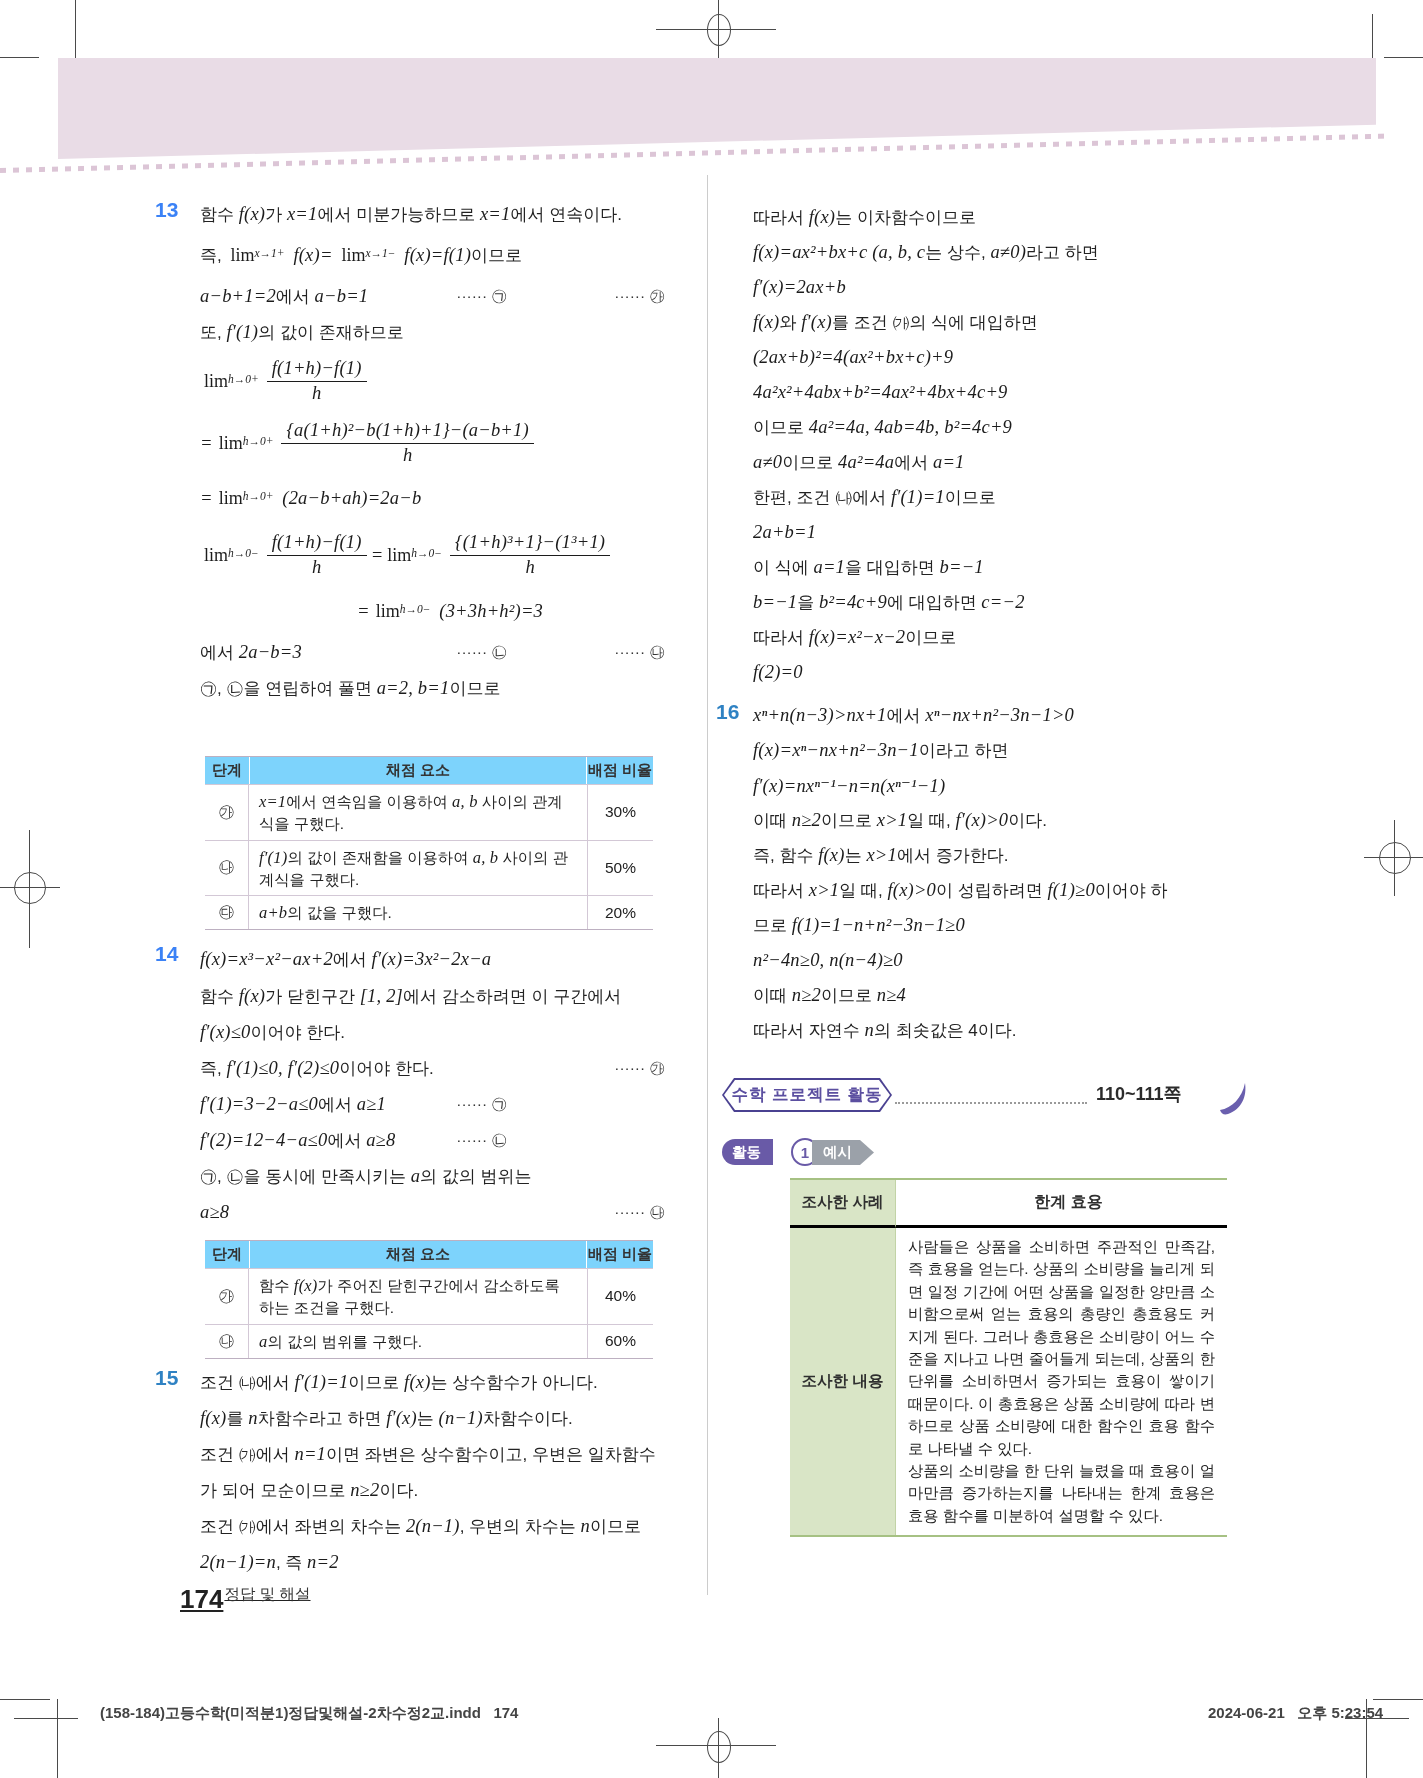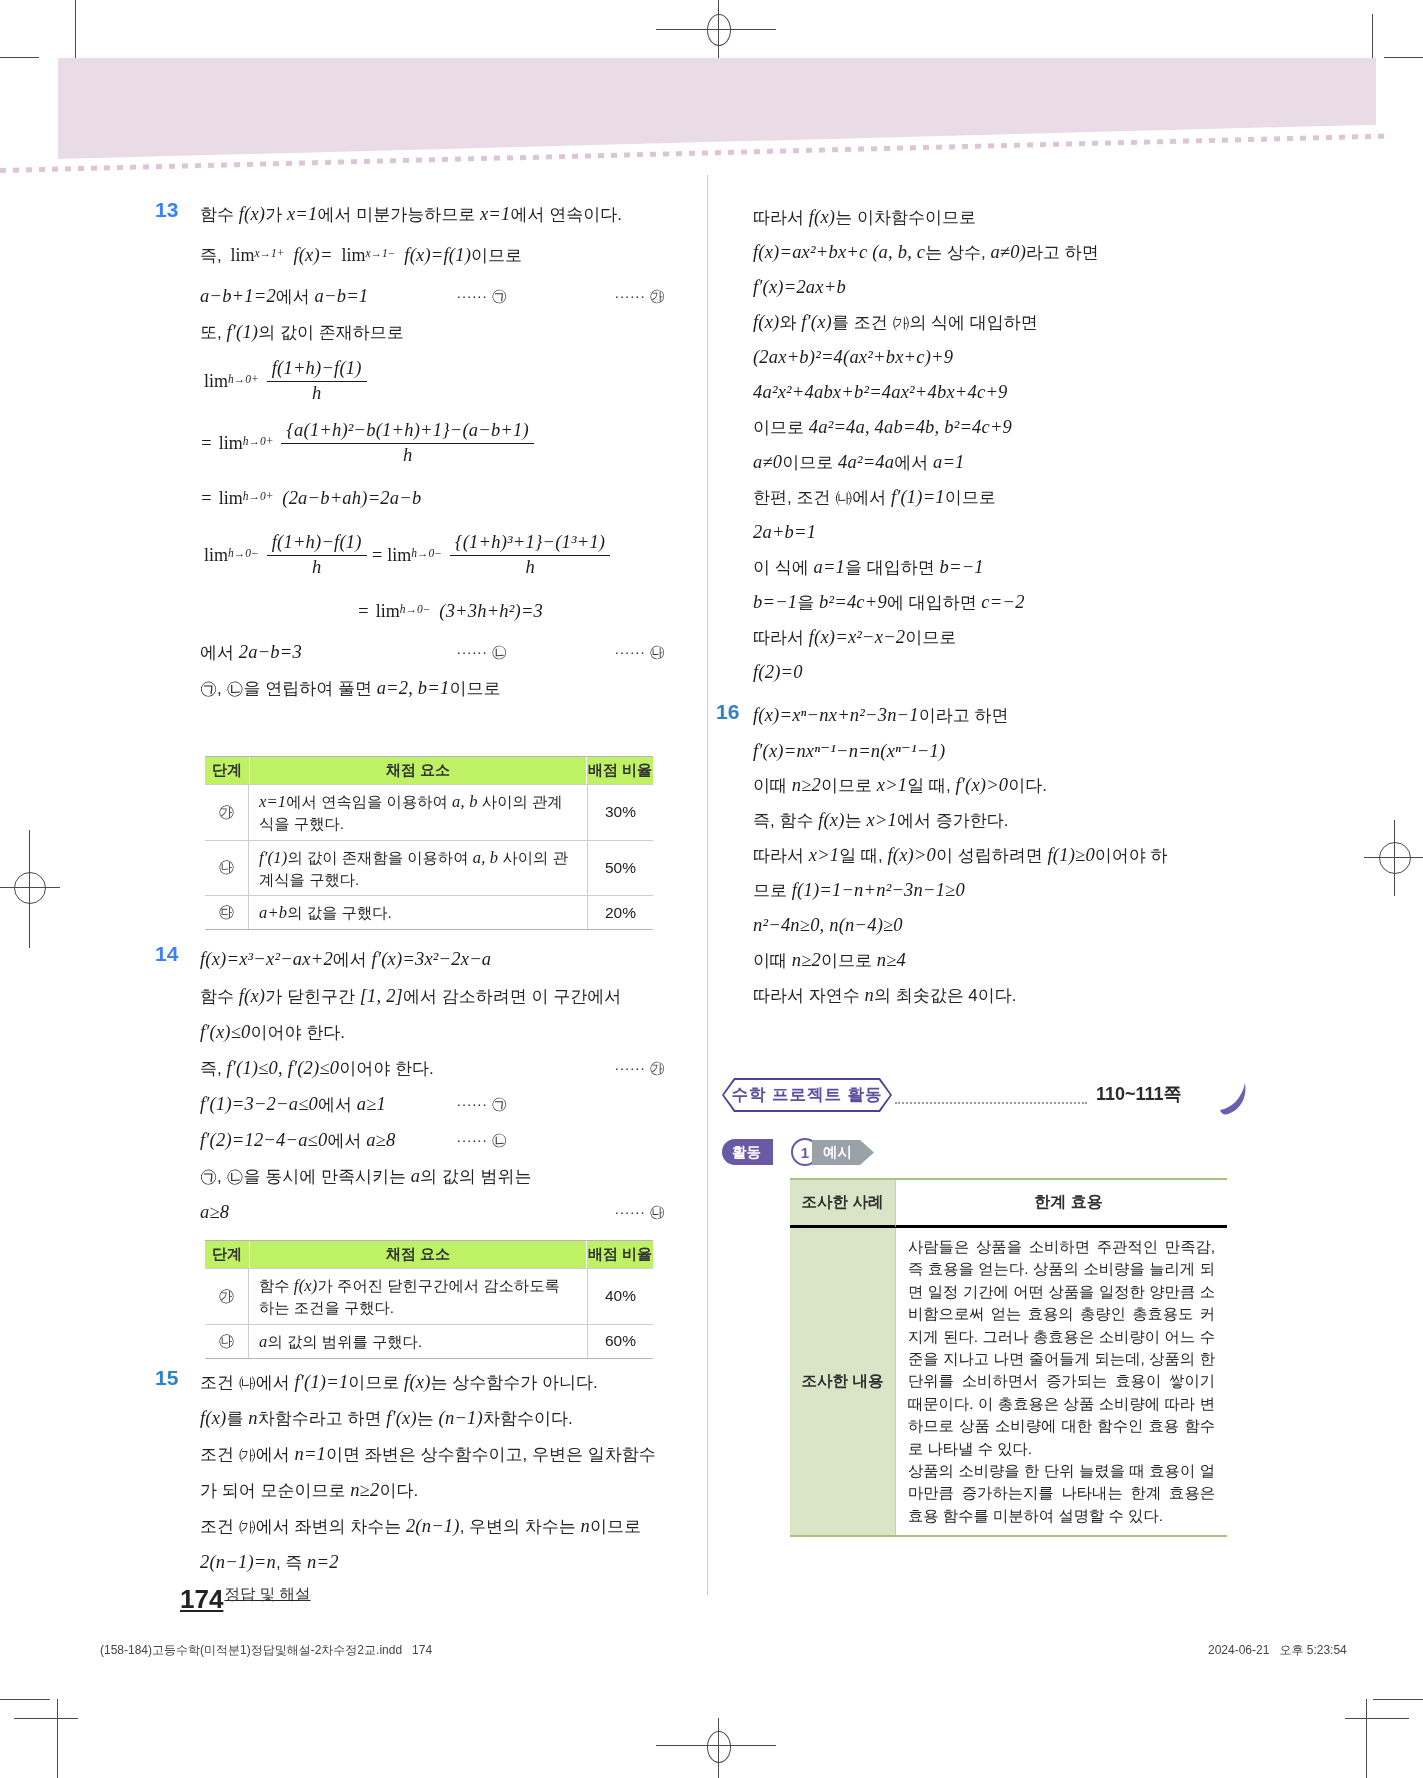--- a/index.html
+++ b/index.html
@@ -41,21 +41,21 @@
   .lim-l{font-family:"Liberation Serif","DejaVu Serif",serif;font-size:18px;color:#1c1c1c;}
   .lim-s{font-family:"Liberation Serif","DejaVu Serif",serif;font-style:italic;font-size:11.5px;color:#1c1c1c;margin-top:2px;}
   .frac{display:inline-flex;flex-direction:column;align-items:center;line-height:1.25;margin:0 4px;vertical-align:middle;}
   .frac .num{padding:0 5px;}
   .frac .den{border-top:1.2px solid #1c1c1c;padding:0 5px;align-self:stretch;text-align:center;}
   .eqpre{margin-right:2px;}
   .indent{margin-left:157px;}
   
   .rubric{position:absolute;left:205px;width:448px;border-top:1px solid #bdb0c1;border-bottom:1px solid #bdb0c1;
           display:grid;grid-template-columns:44px 338px 66px;font-size:15.5px;}
-  .rubric .hc{background:#bef264;font-weight:bold;font-size:15px;color:#333;display:flex;align-items:center;justify-content:center;height:27px;}
+  .rubric .hc{background:#7dd3fc;font-weight:bold;font-size:15px;color:#333;display:flex;align-items:center;justify-content:center;height:27px;}
   .rubric .cell{display:flex;align-items:center;border-top:1px solid #d3c8d6;padding:5px 0;}
   .rubric .step{justify-content:center;font-size:16px;color:#333;border-right:1px solid #d3c8d6;}
   .rubric .hc + .hc, .rubric .desc{border-left:0;}
   .rubric .hc:nth-child(2){border-left:1px solid #fff;border-right:1px solid #fff;}
   .rubric .desc{padding:5px 10px;line-height:1.4;text-align:left;display:block;font-size:15.3px;color:#222;}
   .rubric .desc .seg-k{font-size:15.3px;}
   .rubric .desc .seg-m{font-size:16.5px;}
   .rubric .pct{justify-content:center;border-left:1px solid #d3c8d6;color:#222;}
   
   .proj-badge{position:absolute;left:722px;top:1078px;width:170px;height:34px;
@@ -84,21 +84,21 @@
   .gtable .glabel{background:#d9e5c6;display:flex;align-items:center;justify-content:center;
       font-weight:bold;font-size:15.5px;color:#2f2f2f;text-align:center;border-right:1px solid #c2d3a6;}
   .gtable .gval{display:flex;align-items:center;justify-content:center;font-weight:bold;font-size:16px;color:#2f2f2f;padding-left:14px;}
   .gtable .ghead{height:45px;border-bottom:3px solid #000000;}
   .gtable .gbody{padding:8px 12px;font-size:15.3px;line-height:22.4px;text-align:justify;
       white-space:pre-line;color:#222;}
   
   .page-footer{position:absolute;left:180px;top:1584px;display:flex;align-items:flex-start;gap:1px;text-decoration:underline;}
   .page-footer .no{font-size:26px;font-weight:bold;color:#222;}
   .page-footer .lbl{font-size:15.5px;color:#333;}
-  .print-foot{position:absolute;top:1642px;font-size:12px;color:#444;white-space:pre;}
+  .print-foot{position:absolute;top:1704px;font-size:15px;color:#444;white-space:pre;font-weight:bold;}
   .pf-left{left:100px;}
   .pf-right{left:1208px;}
 </style>
 </head>
 <body>
 
 <div class="page">
 
   <div class="vline" style="left:75px;top:0;height:73px"></div>
   <div class="hline" style="left:0;top:57px;width:39px"></div>
@@ -256,20 +256,21 @@
     <div class="ln" style="height:35px"><span><span class="seg-k">한편, 조건 ㈏에서 </span><span class="seg-m">f′(1)=1</span><span class="seg-k">이므로</span></span></div>
     <div class="ln" style="height:35px"><span><span class="seg-m">2a+b=1</span></span></div>
     <div class="ln" style="height:35px"><span><span class="seg-k">이 식에 </span><span class="seg-m">a=1</span><span class="seg-k">을 대입하면 </span><span class="seg-m">b=−1</span></span></div>
     <div class="ln" style="height:35px"><span><span class="seg-m">b=−1</span><span class="seg-k">을 </span><span class="seg-m">b²=4c+9</span><span class="seg-k">에 대입하면 </span><span class="seg-m">c=−2</span></span></div>
     <div class="ln" style="height:35px"><span><span class="seg-k">따라서 </span><span class="seg-m">f(x)=x²−x−2</span><span class="seg-k">이므로</span></span></div>
     <div class="ln" style="height:35px"><span><span class="seg-m">f(2)=0</span></span></div>
   </section>
 
   <section class="rightcol-sec" style="top:698px">
     <span class="pnum pnum-blue" style="left:-37px">16</span>
+    <div class="ln" style="height:35px"><span><span class="seg-m">xⁿ+n(n−3)&gt;nx+1</span><span class="seg-k">에서 </span><span class="seg-m">xⁿ−nx+n²−3n−1&gt;0</span></span></div>
     <div class="ln" style="height:35px"><span><span class="seg-m">f(x)=xⁿ−nx+n²−3n−1</span><span class="seg-k">이라고 하면</span></span></div>
     <div class="ln" style="height:35px"><span><span class="seg-m">f′(x)=nxⁿ⁻¹−n=n(xⁿ⁻¹−1)</span></span></div>
     <div class="ln" style="height:35px"><span><span class="seg-k">이때 </span><span class="seg-m">n≥2</span><span class="seg-k">이므로 </span><span class="seg-m">x&gt;1</span><span class="seg-k">일 때, </span><span class="seg-m">f′(x)&gt;0</span><span class="seg-k">이다.</span></span></div>
     <div class="ln" style="height:35px"><span><span class="seg-k">즉, 함수 </span><span class="seg-m">f(x)</span><span class="seg-k">는 </span><span class="seg-m">x&gt;1</span><span class="seg-k">에서 증가한다.</span></span></div>
     <div class="ln" style="height:35px"><span><span class="seg-k">따라서 </span><span class="seg-m">x&gt;1</span><span class="seg-k">일 때, </span><span class="seg-m">f(x)&gt;0</span><span class="seg-k">이 성립하려면 </span><span class="seg-m">f(1)≥0</span><span class="seg-k">이어야 하</span></span></div>
     <div class="ln" style="height:35px"><span><span class="seg-k">므로 </span><span class="seg-m">f(1)=1−n+n²−3n−1≥0</span></span></div>
     <div class="ln" style="height:35px"><span><span class="seg-m">n²−4n≥0, n(n−4)≥0</span></span></div>
     <div class="ln" style="height:35px"><span><span class="seg-k">이때 </span><span class="seg-m">n≥2</span><span class="seg-k">이므로 </span><span class="seg-m">n≥4</span></span></div>
     <div class="ln" style="height:35px"><span><span class="seg-k">따라서 자연수 </span><span class="seg-m">n</span><span class="seg-k">의 최솟값은 4이다.</span></span></div>
   </section>

